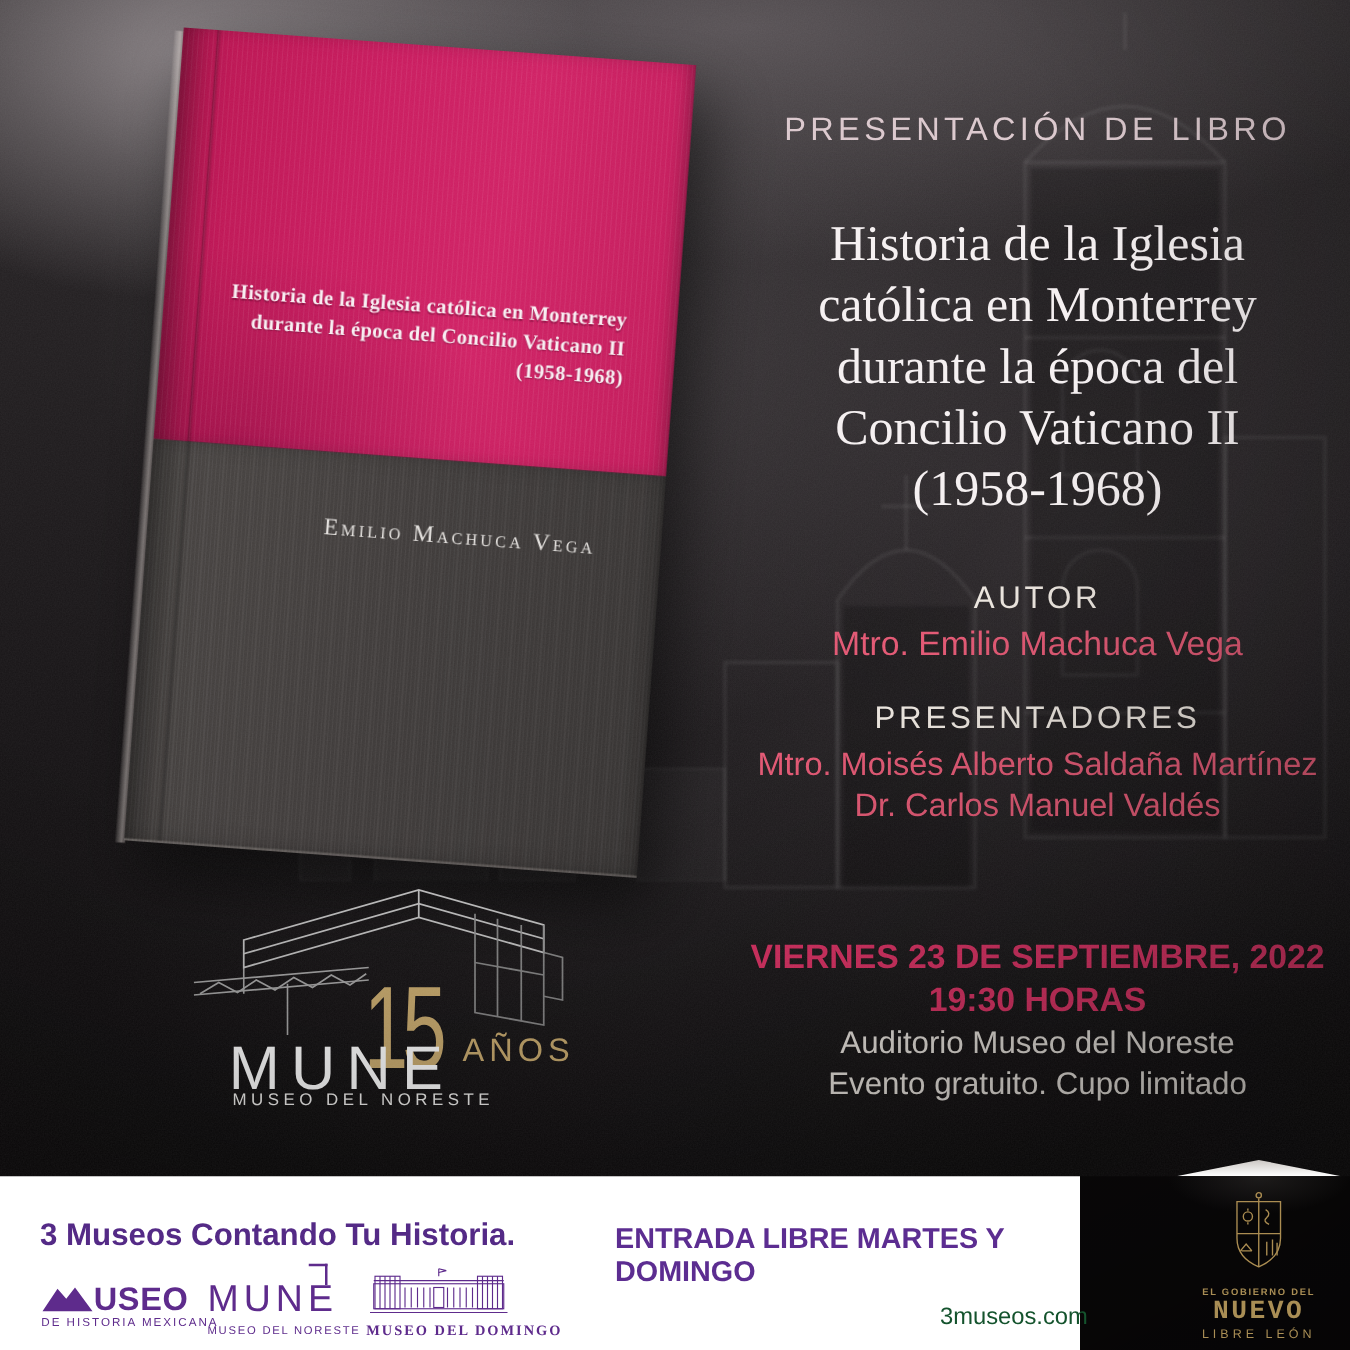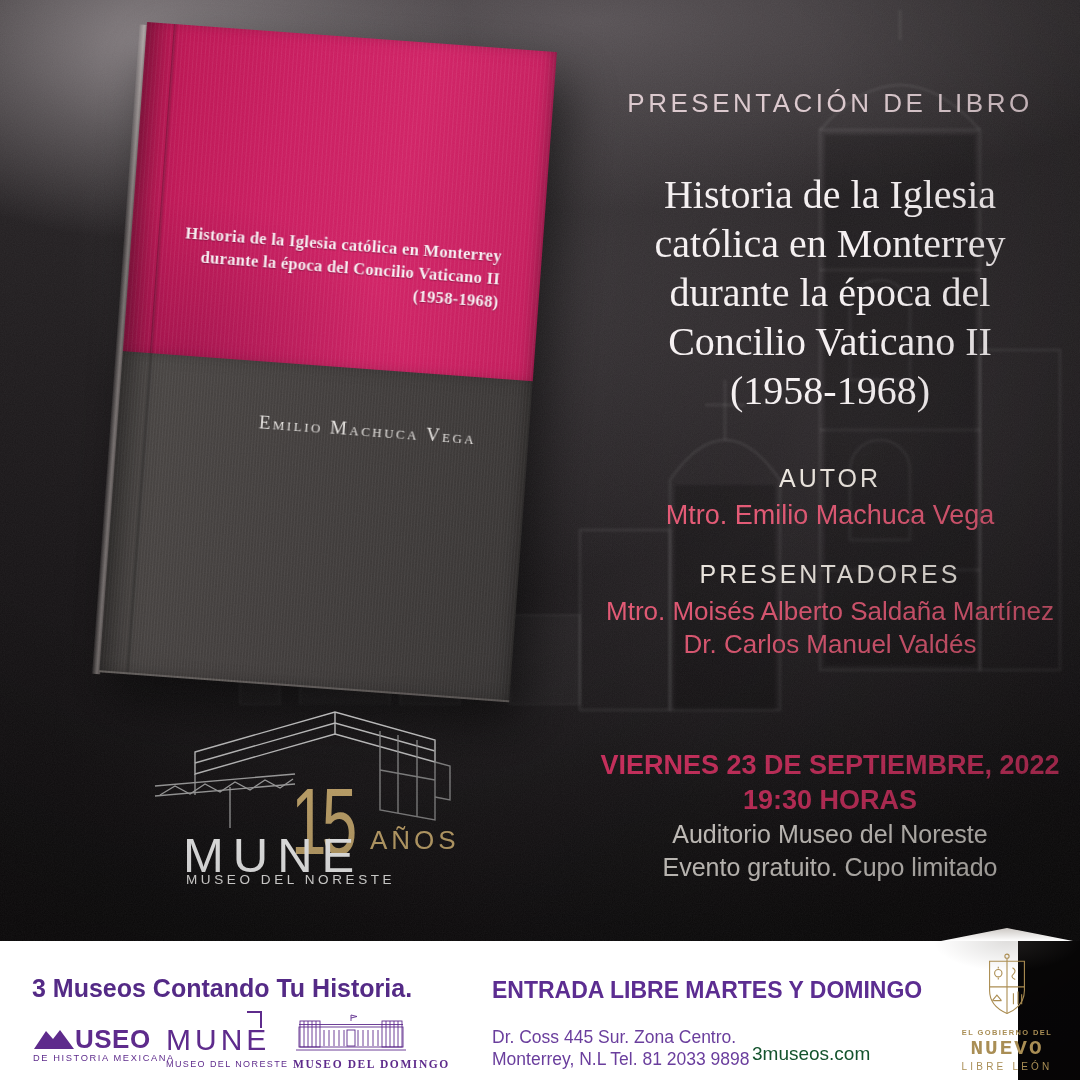--- a/index.html
+++ b/index.html
@@ -63,21 +63,21 @@
   
   .mune-logo{position:absolute;left:125px;top:695px;width:350px;height:210px;}
   .mune-wire{position:absolute;left:30px;top:5px;}
   .mune-15{position:absolute;left:166px;top:80px;font-size:94px;font-weight:400;color:#c8a96c;
         letter-spacing:-7px;transform:scaleX(.68);transform-origin:0 0;line-height:1;}
   .mune-anios{position:absolute;left:245px;top:130px;font-size:26px;letter-spacing:4px;color:#c8a96c;}
   .mune-name{position:absolute;left:58px;top:136px;font-size:49px;letter-spacing:9px;color:#fdfdfd;line-height:1;}
   .mune-sub{position:absolute;left:61px;top:177px;font-size:13.5px;letter-spacing:3.6px;color:#f1f0ee;}
 
   
-  .bottom-bar{position:absolute;left:0;top:941px;width:1018px;height:139px;background:#fff;}
+  .bottom-bar{position:absolute;left:0;top:941px;width:864px;height:139px;background:#fff;}
   .bar-peak{position:absolute;left:941px;top:-13px;width:132px;height:13px;
         background:linear-gradient(to bottom,#cbc7c3,#fff);
         clip-path:polygon(0 100%,50% 0,100% 100%);}
   .bar-shade{position:absolute;left:905px;top:0;width:205px;height:42px;pointer-events:none;
         background:radial-gradient(50% 100% at 50% 0,rgba(110,105,100,.22),rgba(110,105,100,0) 72%);}
   .tagline{position:absolute;left:32px;top:33px;font-size:25px;font-weight:bold;color:#542a86;}
   .logo-historia{position:absolute;left:33px;top:85px;width:120px;color:#5e2b8c;}
   .logo-historia .row{display:flex;align-items:flex-end;}
   .logo-historia .tail{font-size:26px;font-weight:bold;line-height:22px;letter-spacing:.5px;}
   .logo-historia .sub{font-size:9.3px;letter-spacing:1.6px;margin-top:3px;white-space:nowrap;}
@@ -258,22 +258,20 @@
             <line x1="83" y1="16" x2="83" y2="32"></line>
           <rect x="52" y="16" width="8" height="16"></rect>
           <line x1="56" y1="7" x2="56" y2="1"></line>
           <path d="M56,1 L62,2.5 L56,4"></path>
         </g>
       </svg>
       <div class="sub">MUSEO DEL DOMINGO</div>
     </div>
 
     <div class="entry-notice">ENTRADA LIBRE MARTES Y DOMINGO</div>
-    <div class="address-1">Dr. Coss 445 Sur. Zona Centro.</div>
-    <div class="address-2">Monterrey, N.L Tel. 81 2033 9898</div>
     <div class="website">3museos.com</div>
 
     <div class="nl-logo">
       <svg width="52" height="66" viewBox="0 0 56 72">
         <g stroke="#ab8d52" stroke-width="1.2" fill="none">
           <circle cx="28" cy="3.5" r="2.3"></circle>
           <line x1="28" y1="6" x2="28" y2="9"></line>
           <path d="M9,9 H47 V41 Q47,58 28,66 Q9,58 9,41 Z"></path>
           <line x1="9" y1="37" x2="47" y2="37"></line>
           <line x1="28" y1="9" x2="28" y2="66"></line>

